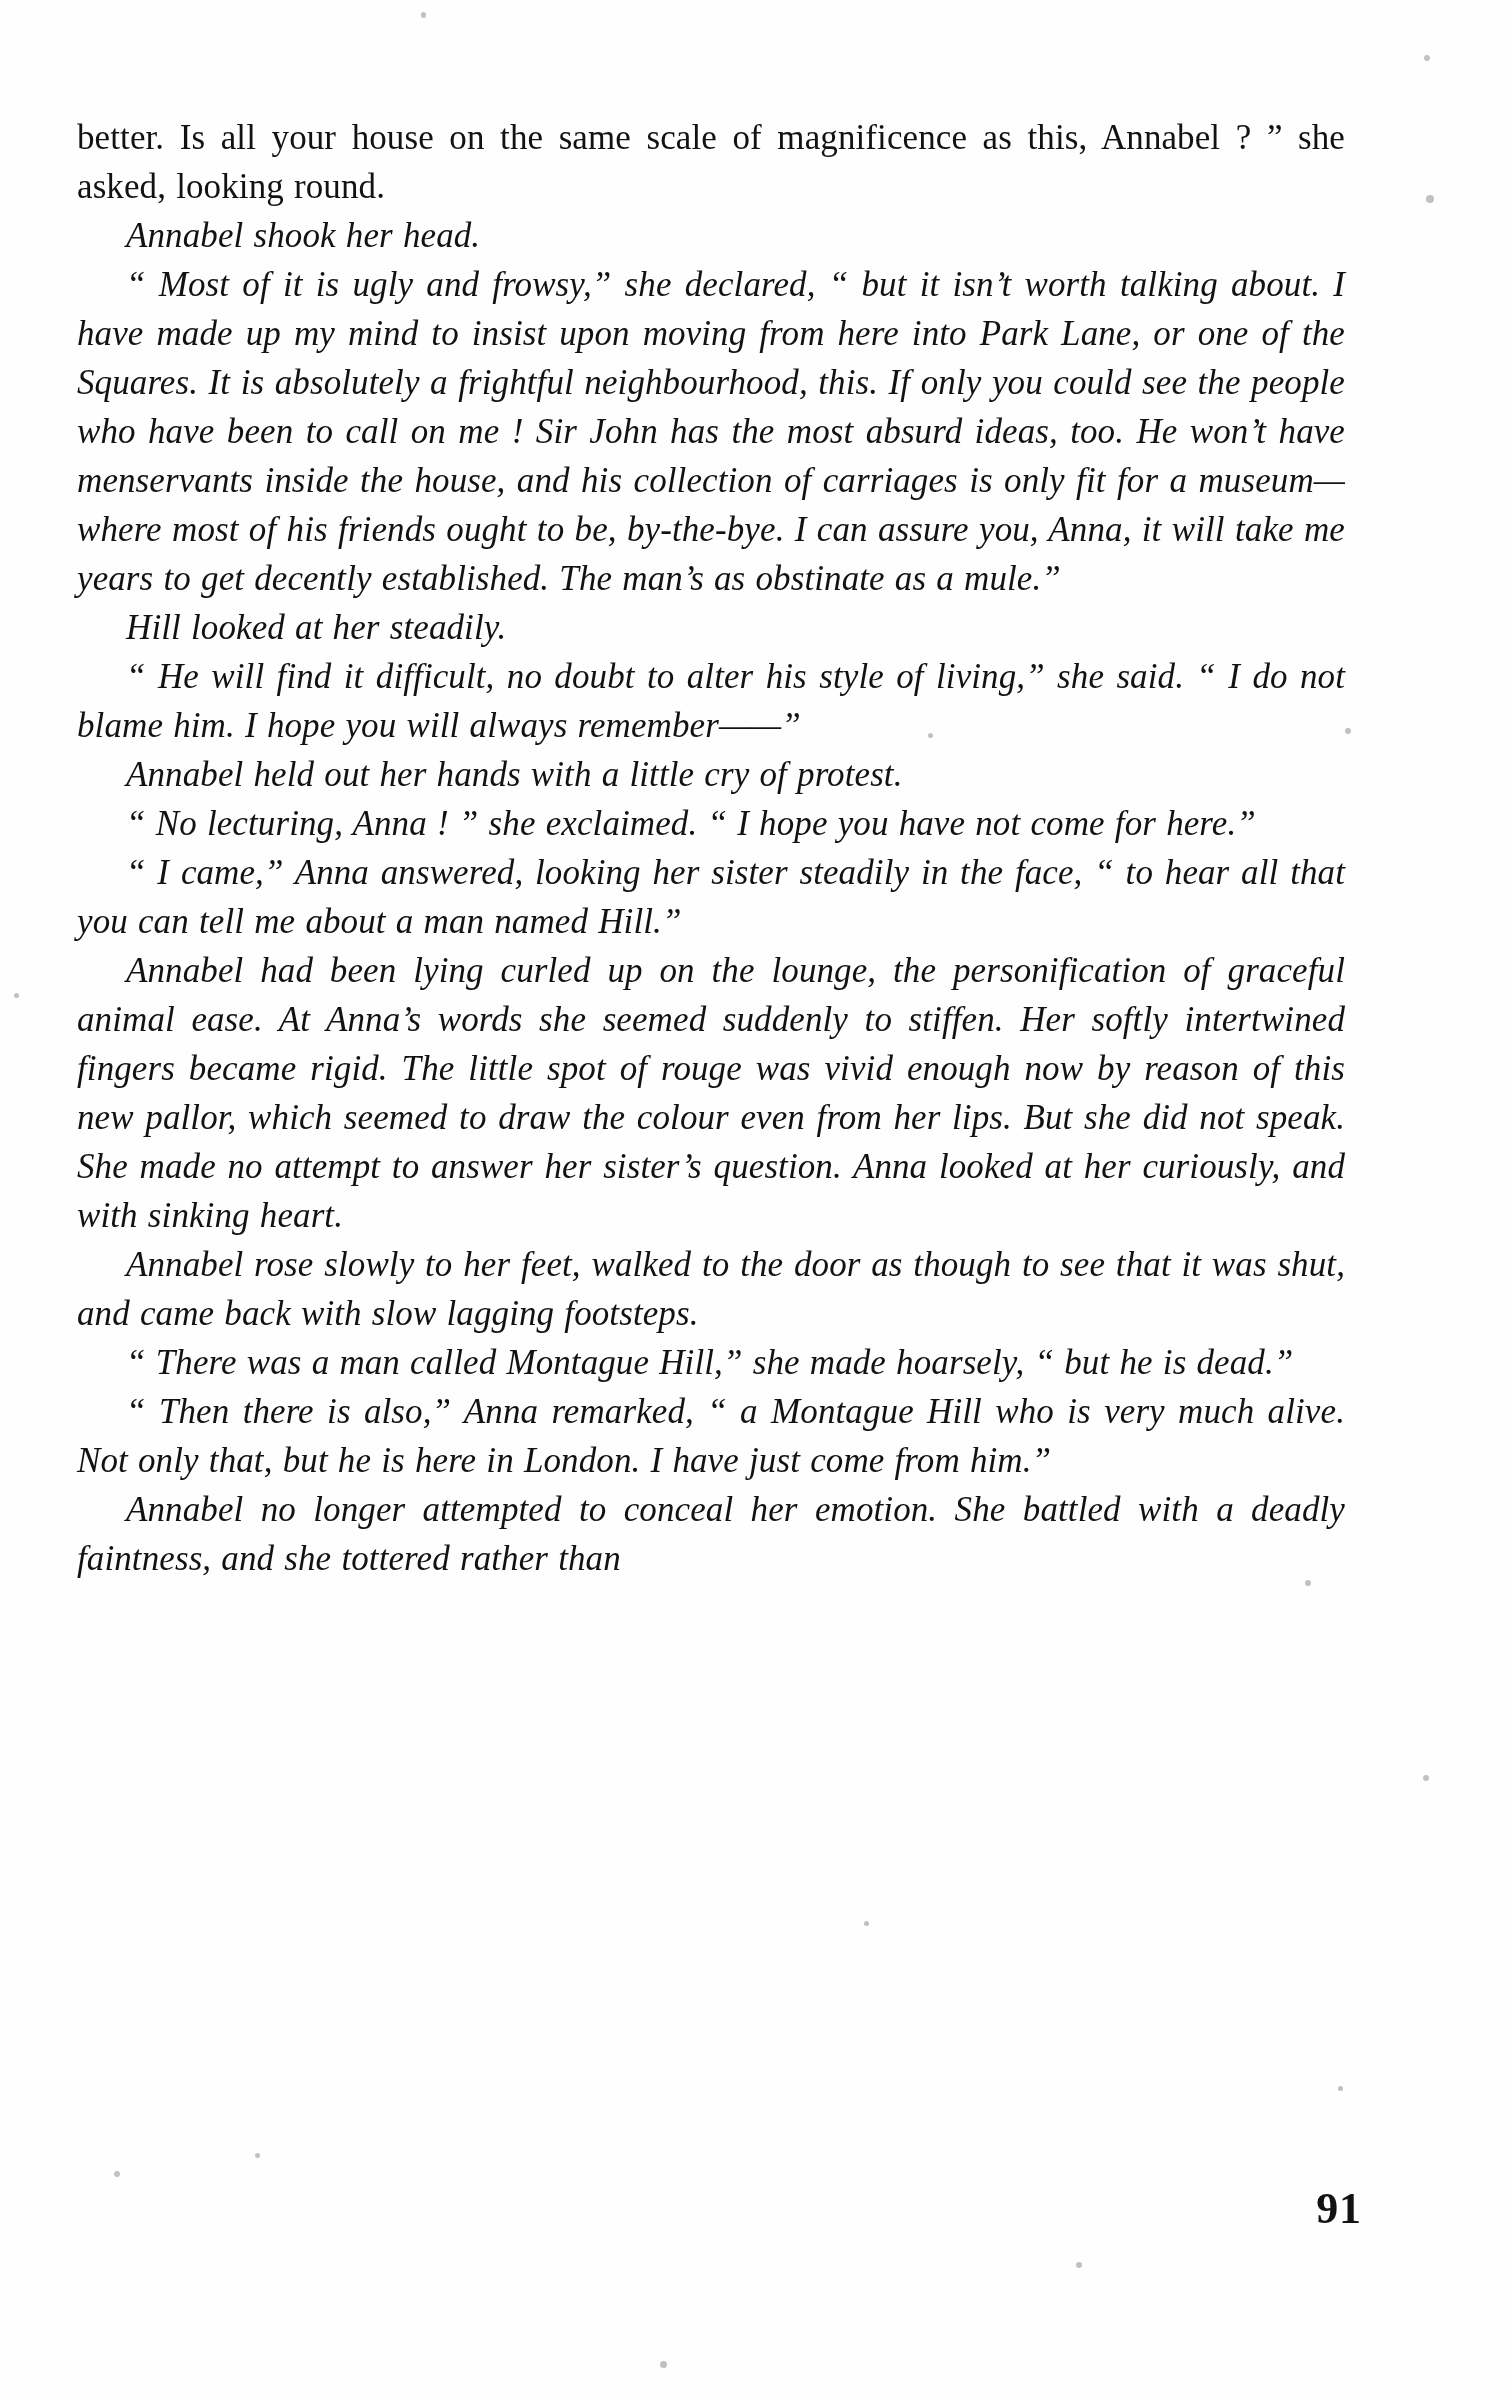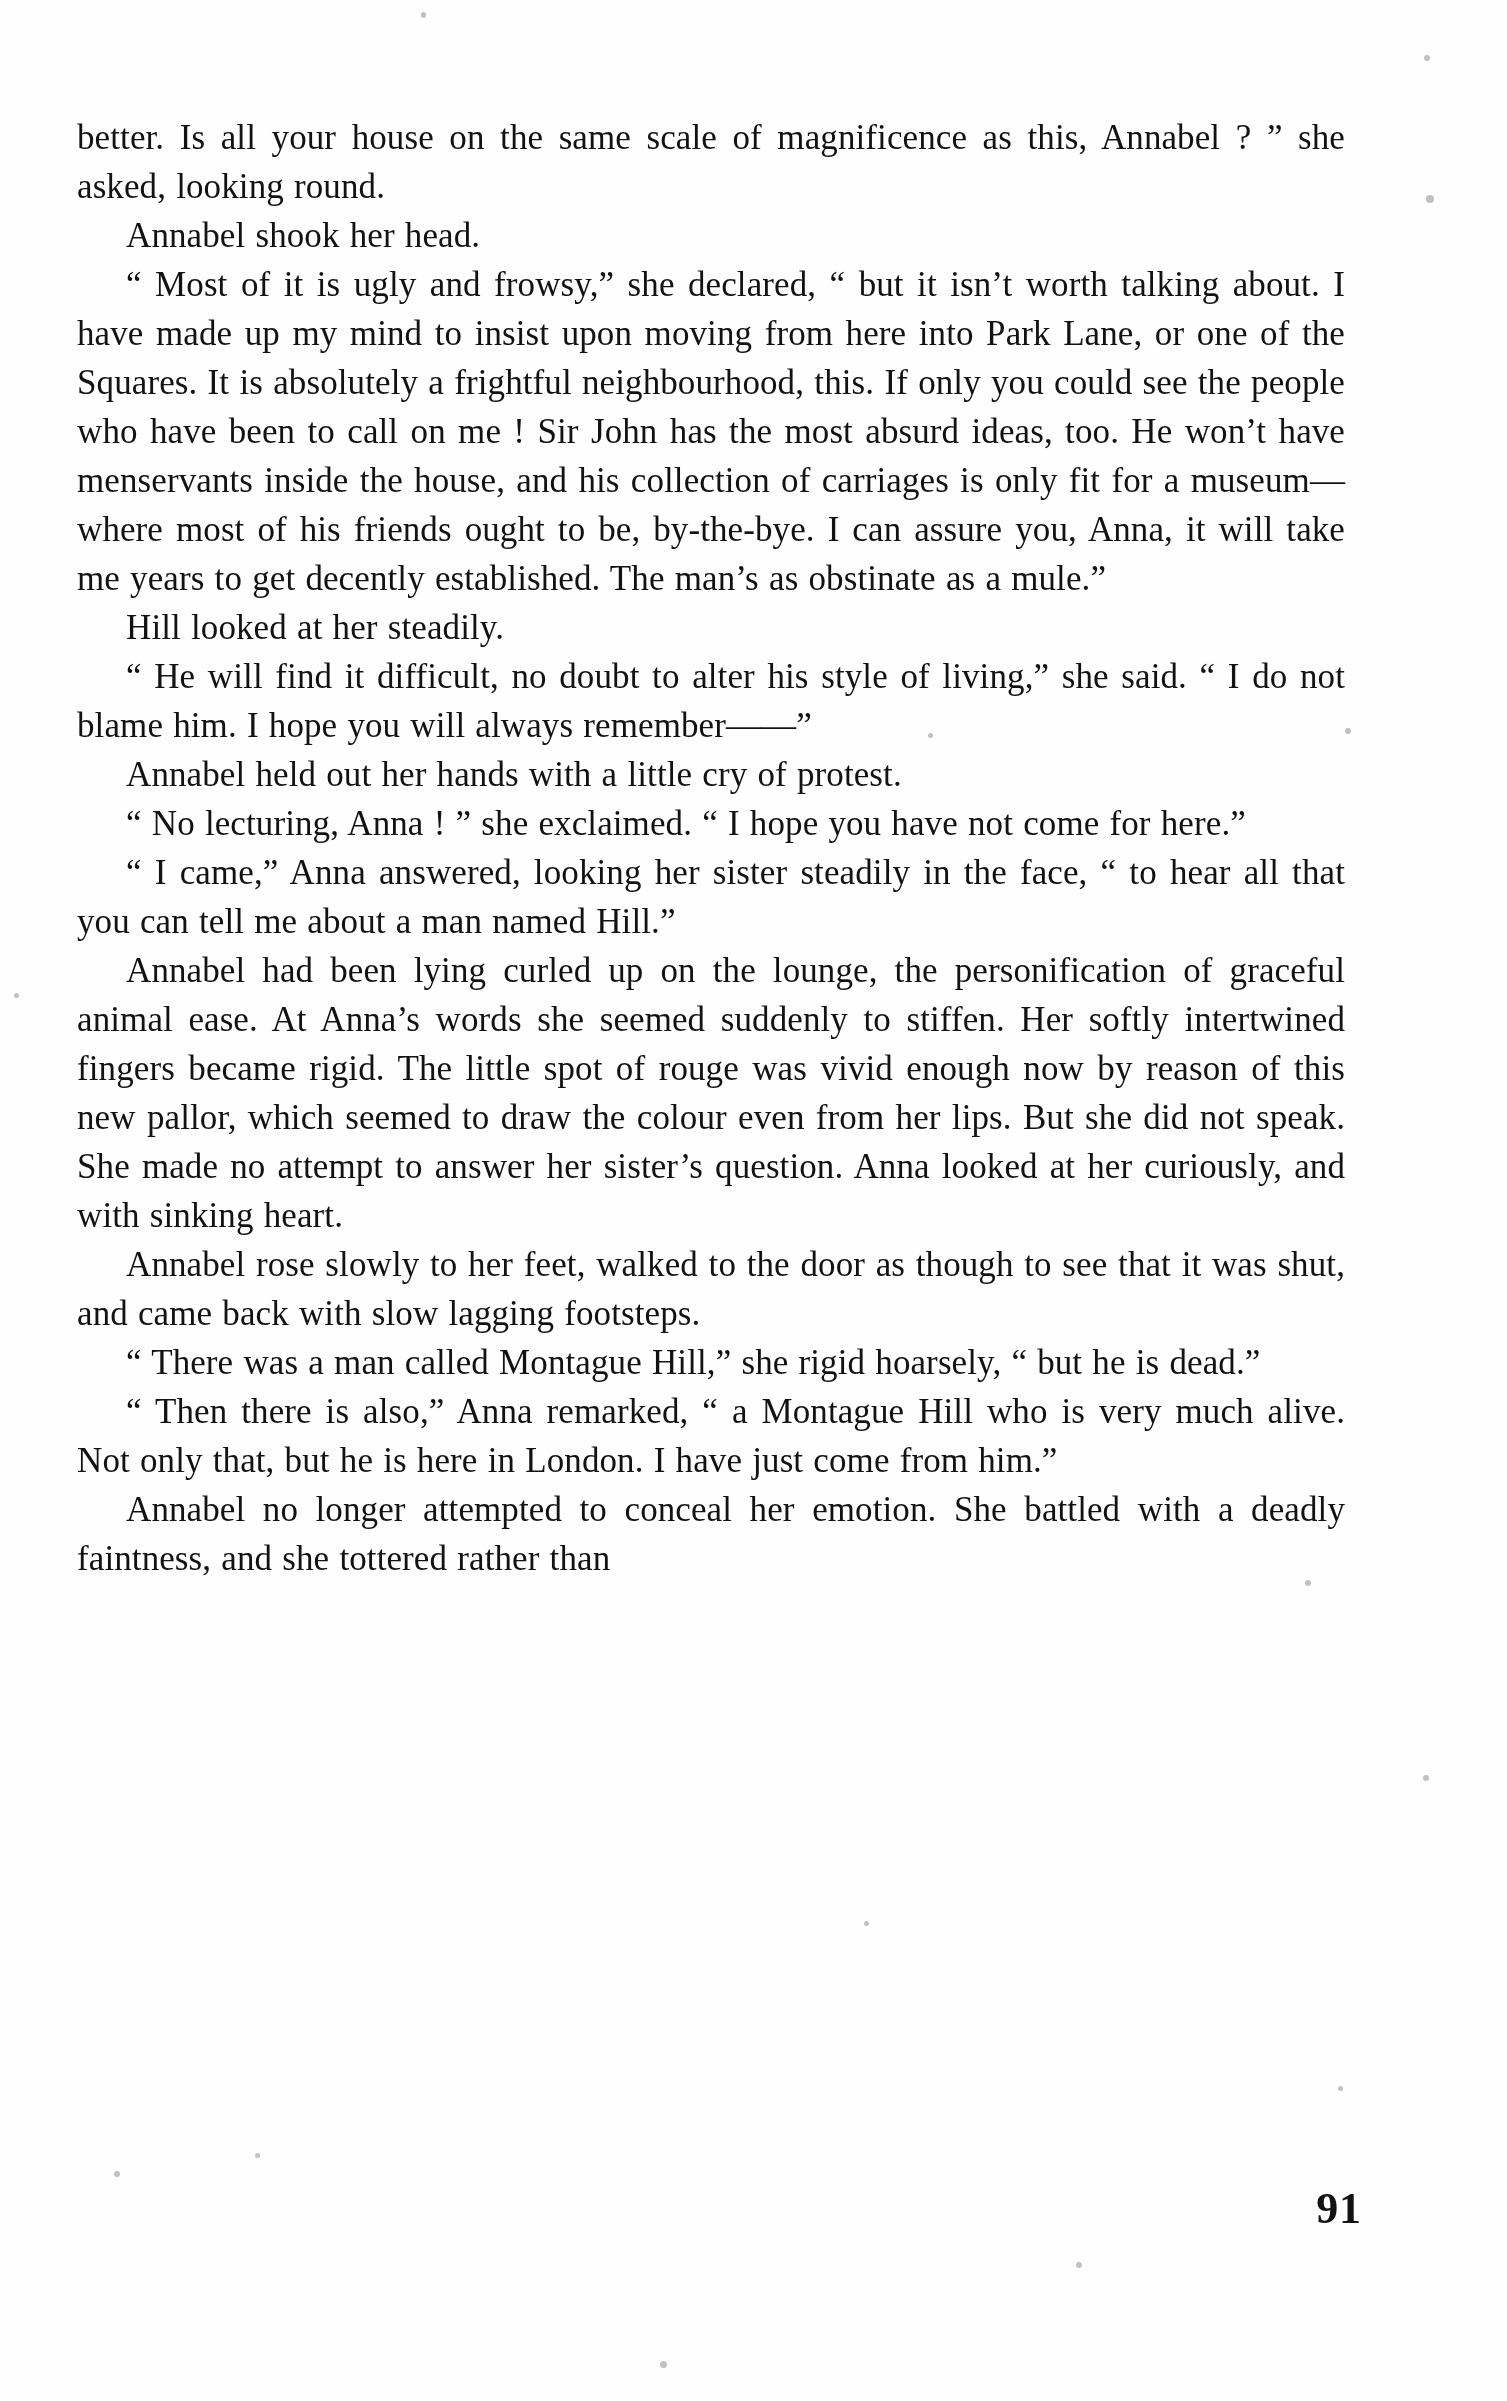--- a/index.html
+++ b/index.html
@@ -33,20 +33,21 @@
     margin: 0;
     font-size: 35px;
     line-height: 49px;
     text-align: justify;
     text-justify: inter-word;
     letter-spacing: 0.1px;
     word-spacing: 1.3px;
   }
   p.indent {
     text-indent: 49px;
+    font-style: italic;
   }
   .page-number {
     position: absolute;
     right: 145px;
     top: 2183px;
     font-size: 44px;
     font-weight: bold;
     letter-spacing: 0.9px;
   }
   
@@ -97,21 +98,21 @@
     <p>better.   Is all your house on the same scale of magnificence as this, Annabel ? ” she asked, looking round.</p>
     <p class="indent">Annabel shook her head.</p>
     <p class="indent">“ Most of it is ugly and frowsy,” she declared, “ but it isn’t worth talking about.   I have made up my mind to insist upon moving from here into Park Lane, or one of the Squares.   It is absolutely a frightful neighbourhood, this.   If only you could see the people who have been to call on me !  Sir John has the most absurd ideas, too.   He won’t have menservants inside the house, and his collection of carriages is only fit for a museum— where most of his friends ought to be, by-the-bye.   I can assure you, Anna, it will take me years to get decently established. The man’s as obstinate as a mule.”</p>
     <p class="indent">Hill looked at her steadily.</p>
     <p class="indent">“ He will find it difficult, no doubt to alter his style of living,” she said.   “ I do not blame him.   I hope you will always remember——”</p>
     <p class="indent">Annabel held out her hands with a little cry of protest.</p>
     <p class="indent">“ No lecturing, Anna ! ” she exclaimed.   “ I hope you have not come for here.”</p>
     <p class="indent">“ I came,” Anna answered, looking her sister steadily in the face, “ to hear all that you can tell me about a man named Hill.”</p>
     <p class="indent">Annabel had been lying curled up on the lounge, the personification of graceful animal ease.   At Anna’s words she seemed suddenly to stiffen.   Her softly intertwined fingers became rigid.   The little spot of rouge was vivid enough now by reason of this new pallor, which seemed to draw the colour even from her lips.   But she did not speak.   She made no attempt to answer her sister’s question.   Anna looked at her curiously, and with sinking heart.</p>
     <p class="indent">Annabel rose slowly to her feet, walked to the door as though to see that it was shut, and came back with slow lagging footsteps.</p>
-    <p class="indent">“ There was a man called Montague Hill,” she rigid hoarsely, “ but he is dead.”</p>
+    <p class="indent">“ There was a man called Montague Hill,” she made hoarsely, “ but he is dead.”</p>
     <p class="indent">“ Then there is also,” Anna remarked, “ a Montague Hill who is very much alive.   Not only that, but he is here in London. I have just come from him.”</p>
     <p class="indent">Annabel no longer attempted to conceal her emotion.   She battled with a deadly faintness, and she tottered rather than</p>
   </div>
 
   <div class="page-number">91</div>
 
 </div>
 
 
 </body></html>

